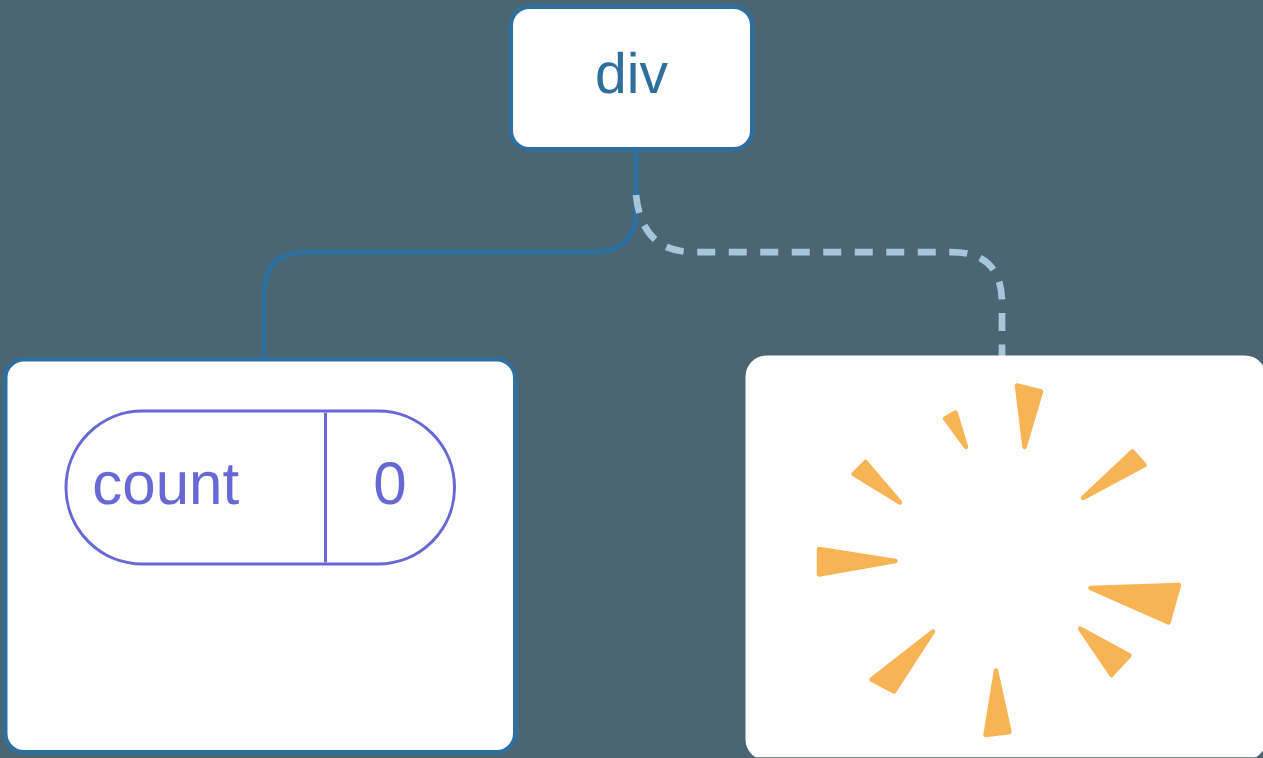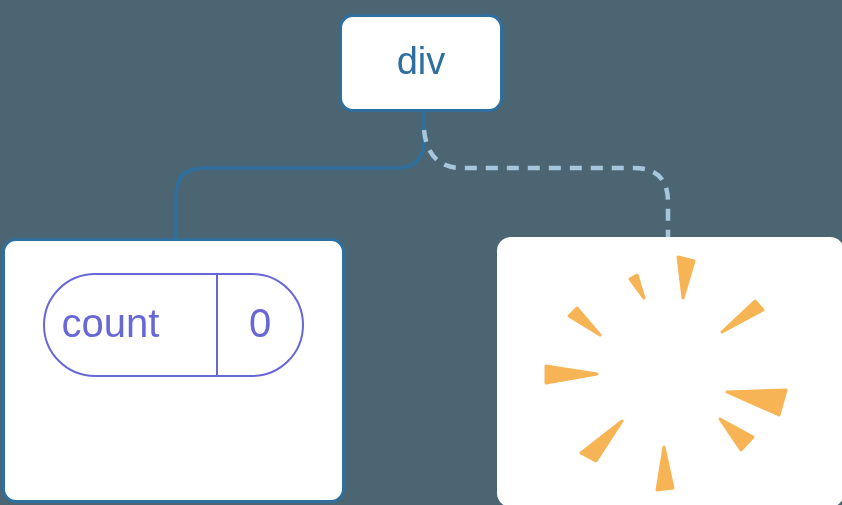--- a/index.html
+++ b/index.html
@@ -28,21 +28,21 @@
     fill:none;stroke:var(--blue);stroke-width:3.5;stroke-linecap:round;
   }
   .connector-dashed{
     fill:none;stroke:var(--dash-blue);stroke-width:4.5;
     stroke-dasharray:12 9;stroke-linecap:butt;
   }
   .node{
     position:absolute;background:var(--card);border-radius:14px;
   }
   .div-node{
-    left:339px;top:14px;width:164px;height:98px;
+    left:339px;top:3px;width:164px;height:98px;
     border:3.5px solid var(--blue);
     display:flex;align-items:center;justify-content:center;
   }
   .div-node-label{
     color:var(--blue);font-size:38px;font-weight:500;line-height:1;
     padding-bottom:4px;
   }
   .counter-node{
     left:2px;top:238px;width:343px;height:265px;
     border:3.5px solid var(--blue);

